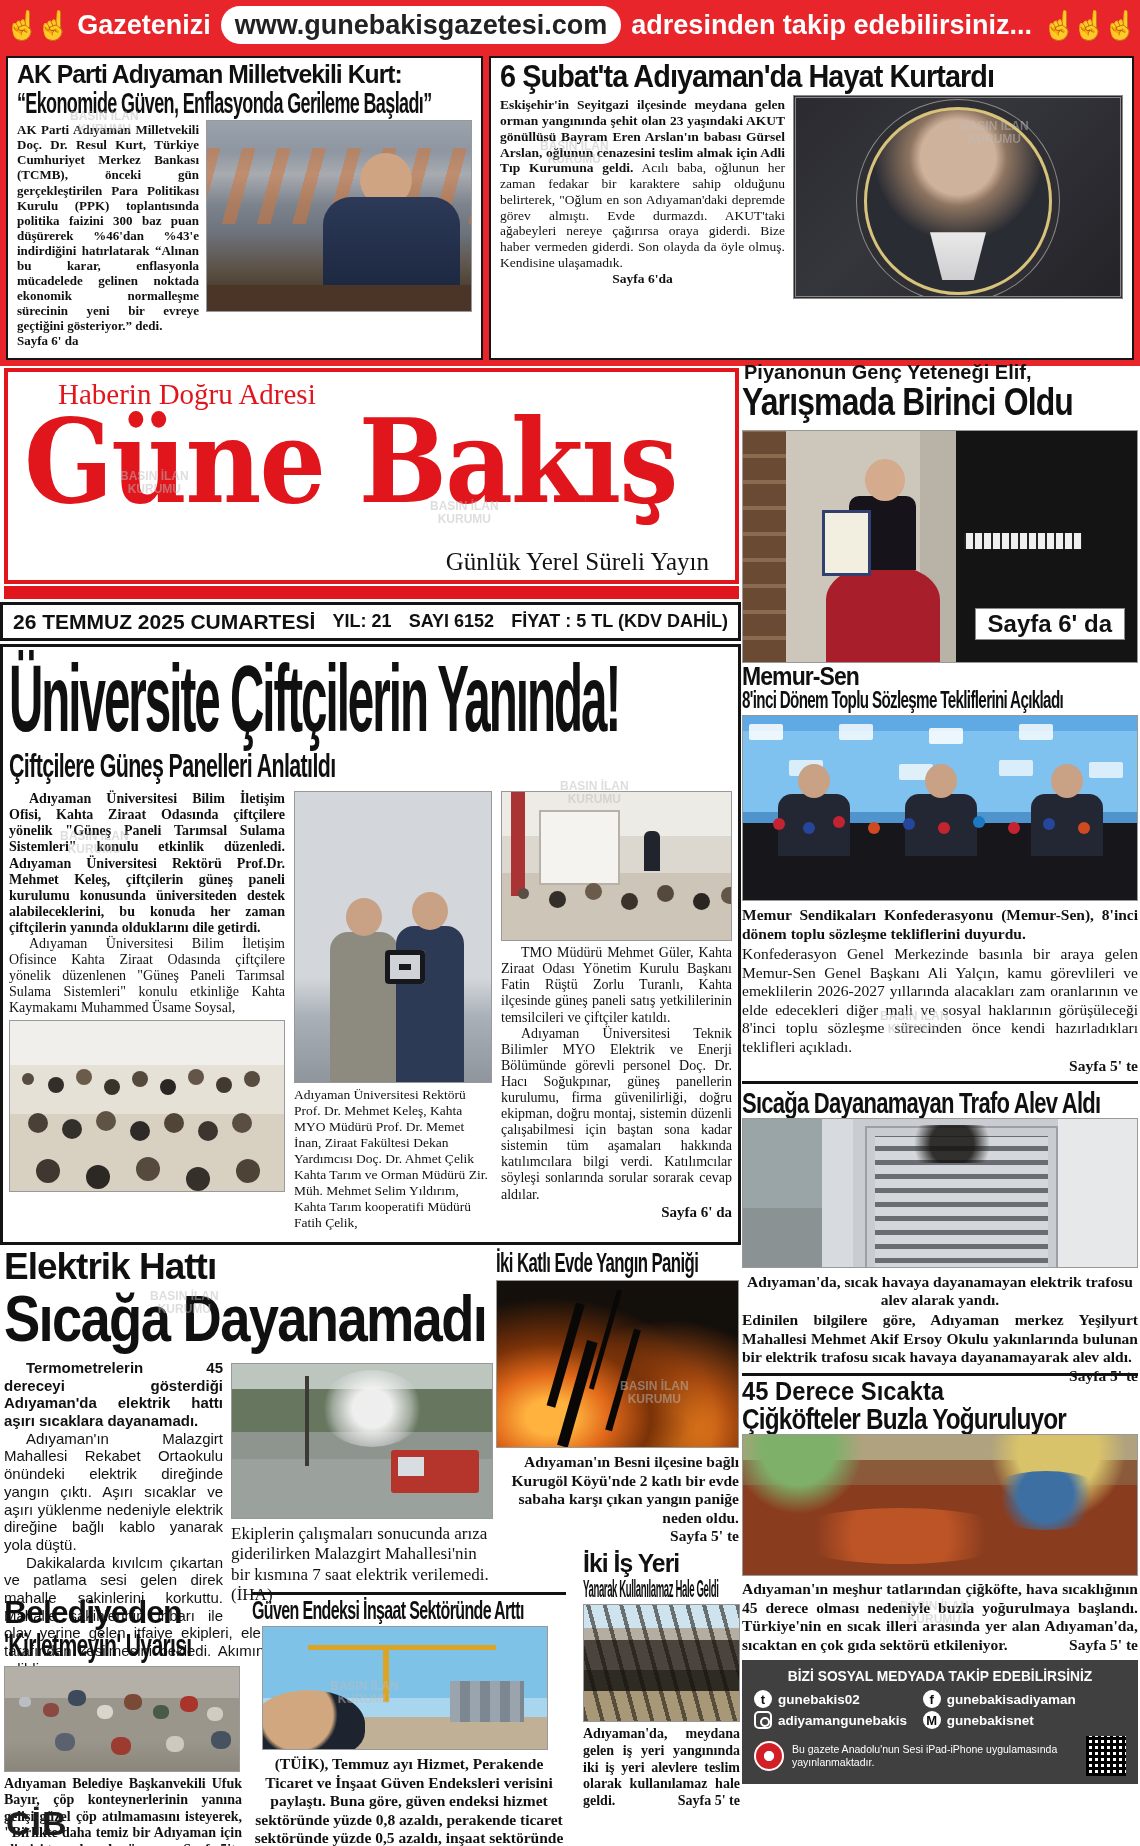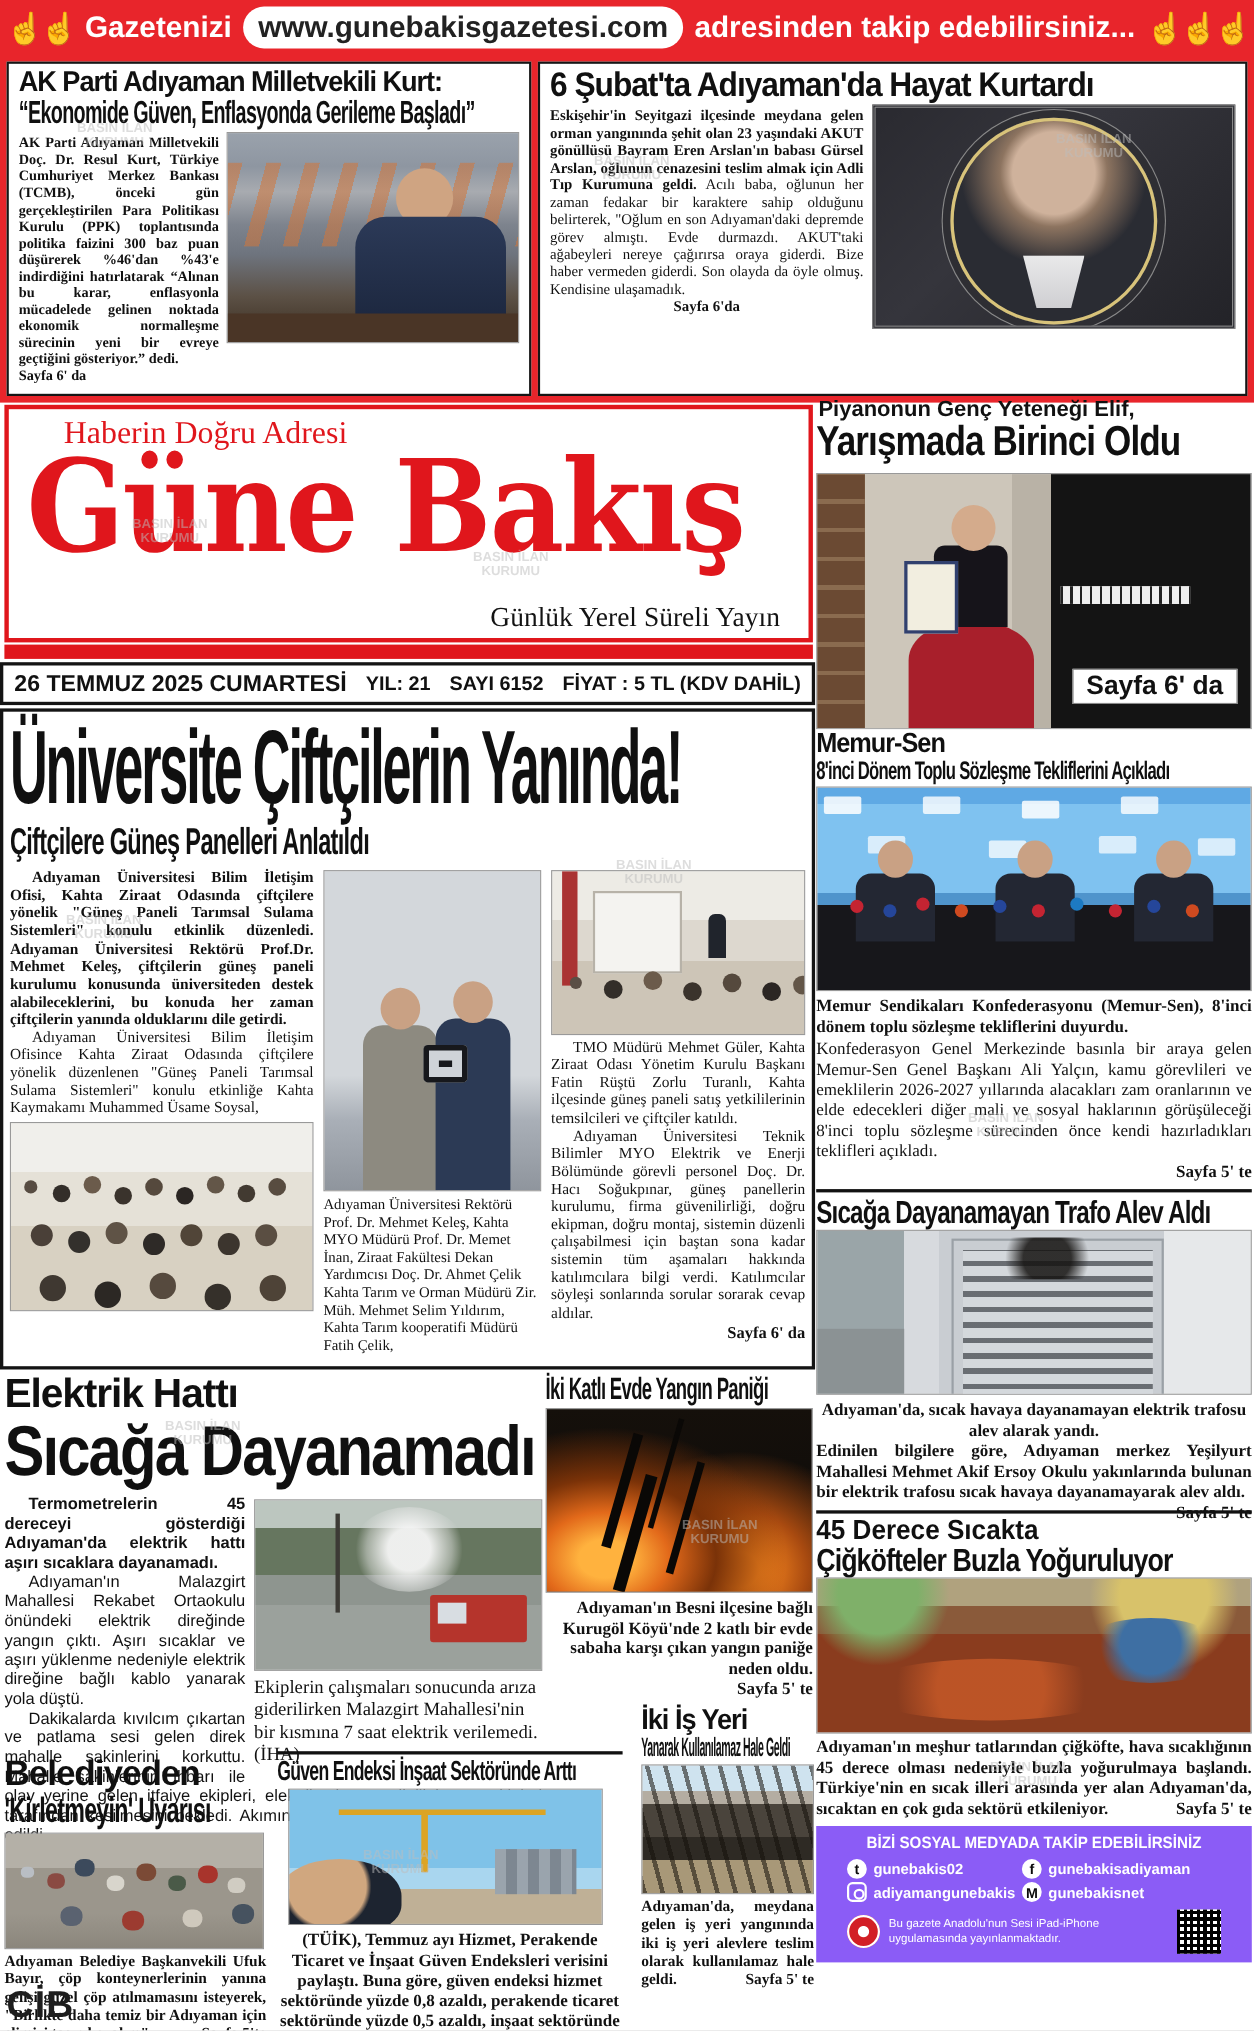--- a/index.html
+++ b/index.html
@@ -185,21 +185,21 @@
   .ph-kofte{width:100%;height:142px;background:
     radial-gradient(circle at 80% 12%,#d8c26a 0 12%,transparent 20%),
     radial-gradient(circle at 14% 10%,#7fb069 0 10%,transparent 18%),
     linear-gradient(180deg,#b0a27e 0 18%,#8a5a3a 18% 36%,#8a3c1e 36% 100%)}
   .ph-kofte .hands{position:absolute;right:6%;top:26%;width:34%;height:42%;border-radius:50%;
     background:radial-gradient(circle at 50% 40%,#3e6fa3 0 36%,transparent 60%)}
   .ph-kofte .sheen{position:absolute;left:10%;bottom:8%;width:60%;height:40%;border-radius:50%;
     background:radial-gradient(circle,rgba(200,90,40,.8) 0 40%,transparent 70%)}
 
   
-  .social{width:100%;box-sizing:border-box;background:#8b5cf6;color:#fff;margin-top:6px;padding:7px 28px 8px}
+  .social{width:100%;box-sizing:border-box;background:#404040;color:#fff;margin-top:6px;padding:7px 12px 8px}
   .soc-title{text-align:center;font-weight:bold;font-size:15px;letter-spacing:0;white-space:nowrap;
              transform:scaleX(.92);transform-origin:50% 50%}
   .soc-grid{display:grid;grid-template-columns:1fr 1.25fr;gap:3px 6px;margin-top:6px}
   .soc-item{display:flex;align-items:center;gap:6px;font-size:13.5px;font-weight:bold}
   .sic{width:18px;height:18px;border-radius:50%;background:#fff;color:#0b0b0b;display:flex;align-items:center;
        justify-content:center;font-size:13px;font-weight:bold;flex:0 0 18px}
   .sic.ig{background:transparent;border:2px solid #fff;border-radius:5px;box-sizing:border-box;position:relative}
   .sic.ig:after{content:"";position:absolute;left:4px;top:4px;width:6px;height:6px;border:2px solid #fff;border-radius:50%}
   .soc-bottom{display:flex;align-items:center;gap:8px;margin-top:7px}
   .bik{width:30px;height:30px;border-radius:50%;flex:0 0 30px;

